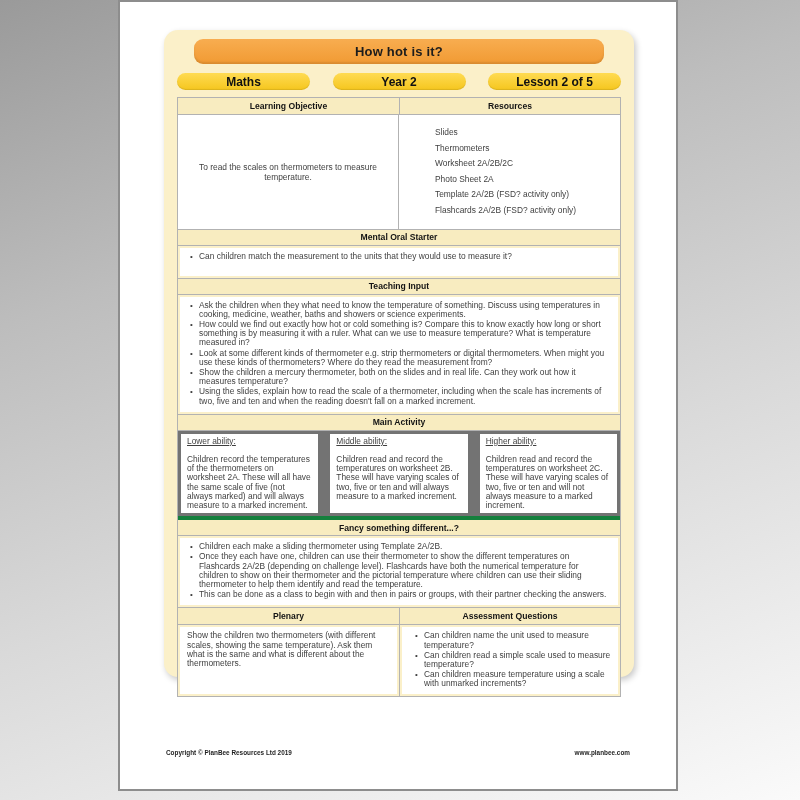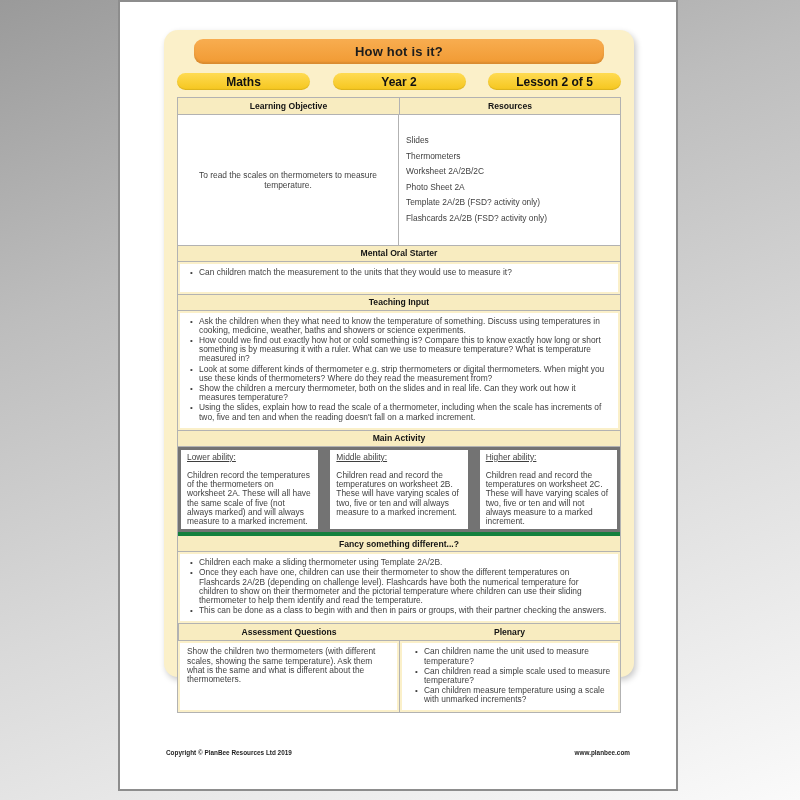--- a/index.html
+++ b/index.html
@@ -38,21 +38,21 @@
     margin:7px 13px 0; border:1px solid #b2b2b2;
     background:#FBF0C9; font-size:8.4px; color:#3f3f3f;
   }
   .two-col { display:grid; grid-template-columns:1fr 1fr; }
   .hrow { background:#F8ECC0; border-bottom:1px solid #b2b2b2; }
   .hcell { font-weight:bold; color:#141414; text-align:center; font-size:8.6px; padding:3px 0; }
   .hcell.right { border-left:1px solid #b2b2b2; }
   .lo-row { background:#ffffff; border-bottom:1px solid #b2b2b2; min-height:95px; }
   .lo-cell { display:flex; align-items:center; justify-content:center; text-align:center;
              padding:4px 18px; border-right:1px solid #b2b2b2; line-height:10px; }
-  .res-cell { padding:18px 2px; }
+  .res-cell { padding:10px 2px;margin-left:29px; }
   .res-line { line-height:15.6px; padding-left:5px; }
   .shead { background:#F8ECC0; font-weight:bold; color:#141414; text-align:center;
            font-size:8.6px; padding:2.5px 0; border-bottom:1px solid #b2b2b2; }
   .content { background:#FBF0C9; padding:2px; border-bottom:1px solid #b2b2b2; }
   .white { background:#ffffff; padding:4px 8px 5px 4px; min-height:28px; }
   .bullet { display:flex; line-height:9.2px; margin-bottom:1px; }
   .bullet .b { width:15px; flex:none; text-align:center; font-size:8px; color:#3f3f3f; }
   .bullet .t { flex:1; }
   .ma { display:grid; grid-template-columns:1fr 1fr 1fr; gap:12px;
         background:#737373; padding:3px; border-bottom:4px solid #15803d; min-height:88px; }
@@ -166,22 +166,22 @@
             <span class="t">Once they each have one, children can use their thermometer to show the different temperatures on Flashcards 2A/2B (depending on challenge level). Flashcards have both the numerical temperature for children to show on their thermometer and the pictorial temperature where children can use their sliding thermometer to help them identify and read the temperature.</span>
           </div>
           <div class="bullet">
             <span class="b">•</span>
             <span class="t">This can be done as a class to begin with and then in pairs or groups, with their partner checking the answers.</span>
           </div>
         </div>
       </div>
 
       <div class="two-col hrow">
+        <div class="hcell">Plenary</div>
         <div class="hcell right">Assessment Questions</div>
-        <div class="hcell">Plenary</div>
       </div>
       <div class="two-col bot-row">
         <div class="bot-cell">
           <div class="bot-white">Show the children two thermometers (with different scales, showing the same temperature). Ask them what is the same and what is different about the thermometers.</div>
         </div>
         <div class="bot-cell right">
           <div class="bot-white">
             <div class="bullet">
               <span class="b">•</span>
               <span class="t">Can children name the unit used to measure temperature?</span>

